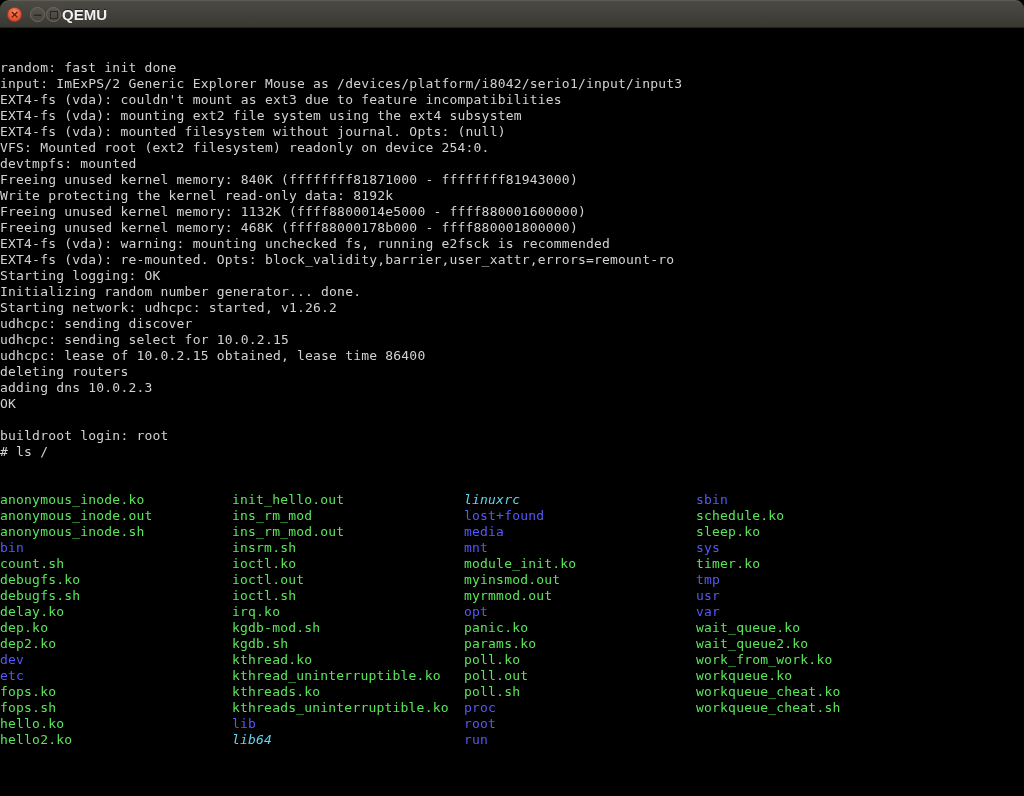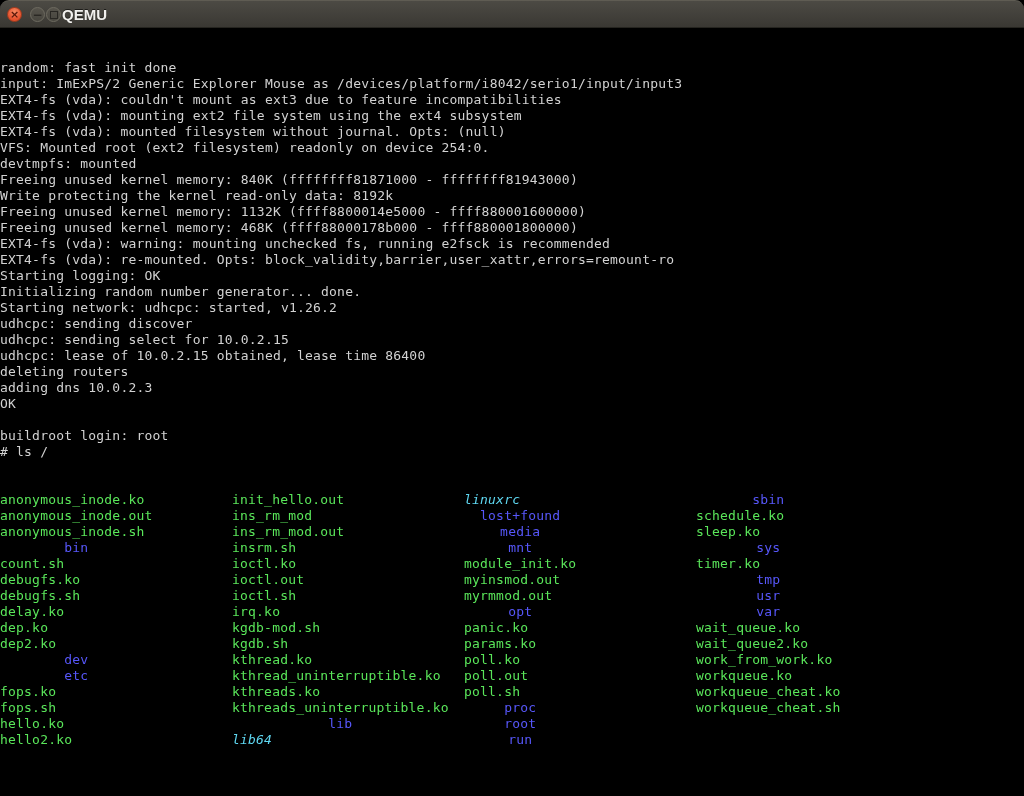--- a/index.html
+++ b/index.html
@@ -44,21 +44,21 @@
     position:relative;width:1024px;height:716px;background:#000;
     font-family:"DejaVu Sans Mono",monospace;
     font-size:13px;line-height:16px;letter-spacing:0.2px;
     color:var(--c-text,#d2d2d2);
     white-space:pre;overflow:hidden;
   }
   .term-line{height:16px;}
   .ls-block{position:relative;height:256px;padding-left:37px;}
   .ls-col{position:absolute;top:0;}
   .t-file{color:var(--c-file,#5ae65a);}
-  .t-dir{color:var(--c-dir,#5555fa);text-align:center;}
+  .t-dir{color:var(--c-dir,#5555fa);}
   .t-link{color:var(--c-link,#5fd8f2);font-style:italic;}
 </style>
 </head>
 <body>
 
 <div class="window">
   <div class="titlebar">
     <div class="tb-btn tb-close">
       <span>×</span>
     </div>

